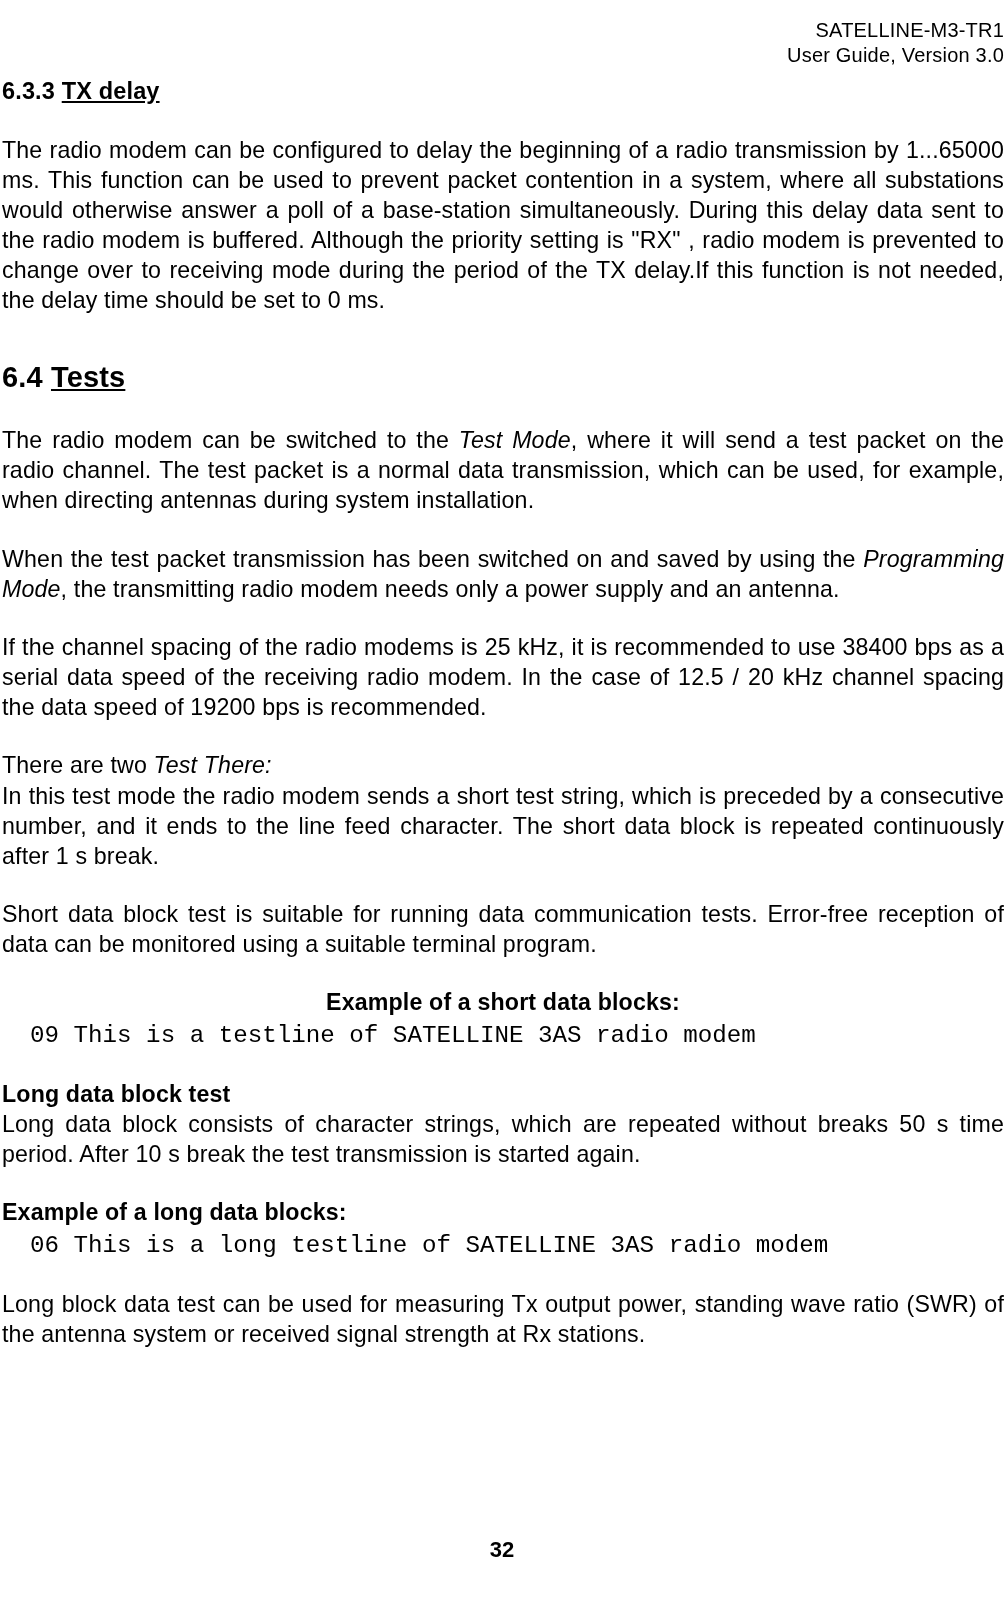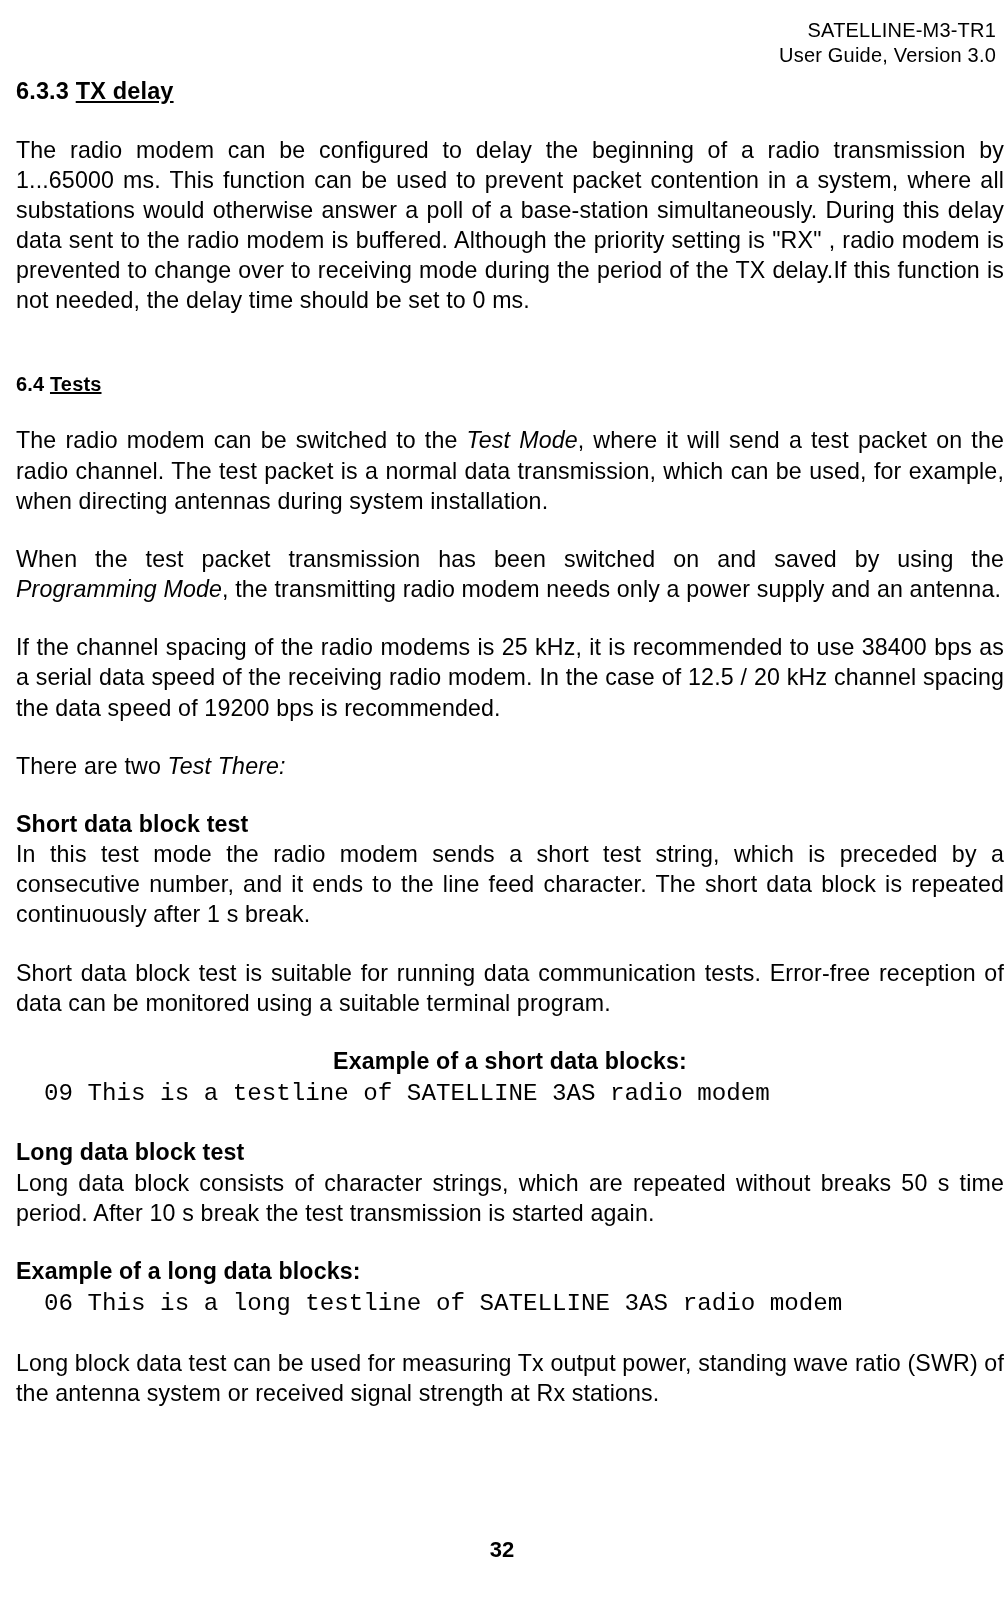--- a/index.html
+++ b/index.html
@@ -16,40 +16,40 @@
     position: relative;
     width: 1004px;
     height: 1597px;
     box-sizing: border-box;
     padding: 18px 0 0 0;
   }
   .hdr {
     text-align: right;
     font-size: 20px;
     line-height: 1.25;
-    padding-right: 8px;
+    padding-right: 0;
     letter-spacing: 0.2px;
   }
   .content {
-    padding: 0 0 0 16px;
+    padding: 0 0 0 2px;
     font-size: 23.2px;
     line-height: 1.30;
     letter-spacing: 0.15px;
   }
   .h3 {
     font-weight: 700;
     font-size: 23.5px;
     margin-top: 8px;
   }
   .h3 .num { }
   .h3 .ttl { text-decoration: underline; }
   .h2 {
     font-weight: 700;
-    font-size: 20px;
-    margin-top: 56px;
+    font-size: 29px;
+    margin-top: 44px;
     margin-bottom: 6px;
   }
   .h2 .num { }
   .h2 .ttl { text-decoration: underline; }
   .para {
     margin-top: 28px;
     text-align: justify;
     text-justify: inter-word;
   }
   .para-nomt {
@@ -108,21 +108,20 @@
     <div class="para">
       <span>When the test packet transmission has been switched on and saved by using the </span><span class="italic">Programming Mode</span><span>, the transmitting radio modem needs only a power supply and an antenna.</span>
     </div>
 
     <div class="para">If the channel spacing of the radio modems is 25 kHz, it is recommended to use 38400 bps as a serial data speed of the receiving radio modem. In the case of 12.5 / 20 kHz channel spacing the data speed of 19200 bps is recommended.</div>
 
     <div class="para" style="text-align:left;">
       <span>There are two </span><span class="italic">Test There:</span>
     </div>
 
-    <div class="para bold" style="text-align:left; margin-bottom:0;">Short data block test</div>
     <div class="para-nomt">In this test mode the radio modem sends a short test string, which is preceded by a consecutive number, and it ends to the line feed character. The short data block is repeated continuously after 1 s break.</div>
     <div class="para">Short data block test is suitable for running data communication tests. Error-free reception of data can be monitored using a suitable terminal program.</div>
 
     <div class="para bold" style="text-align:center; margin-bottom:0;">Example of a short data blocks:</div>
     <div class="mono">09 This is a testline of SATELLINE 3AS radio modem</div>
 
     <div class="para bold" style="text-align:left; margin-bottom:0;">Long data block test</div>
     <div class="para-nomt">Long data block consists of character strings, which are repeated without breaks 50 s time period. After 10 s break the test transmission is started again.</div>
 
     <div class="para bold" style="text-align:left; margin-bottom:0;">Example of a long data blocks:</div>

